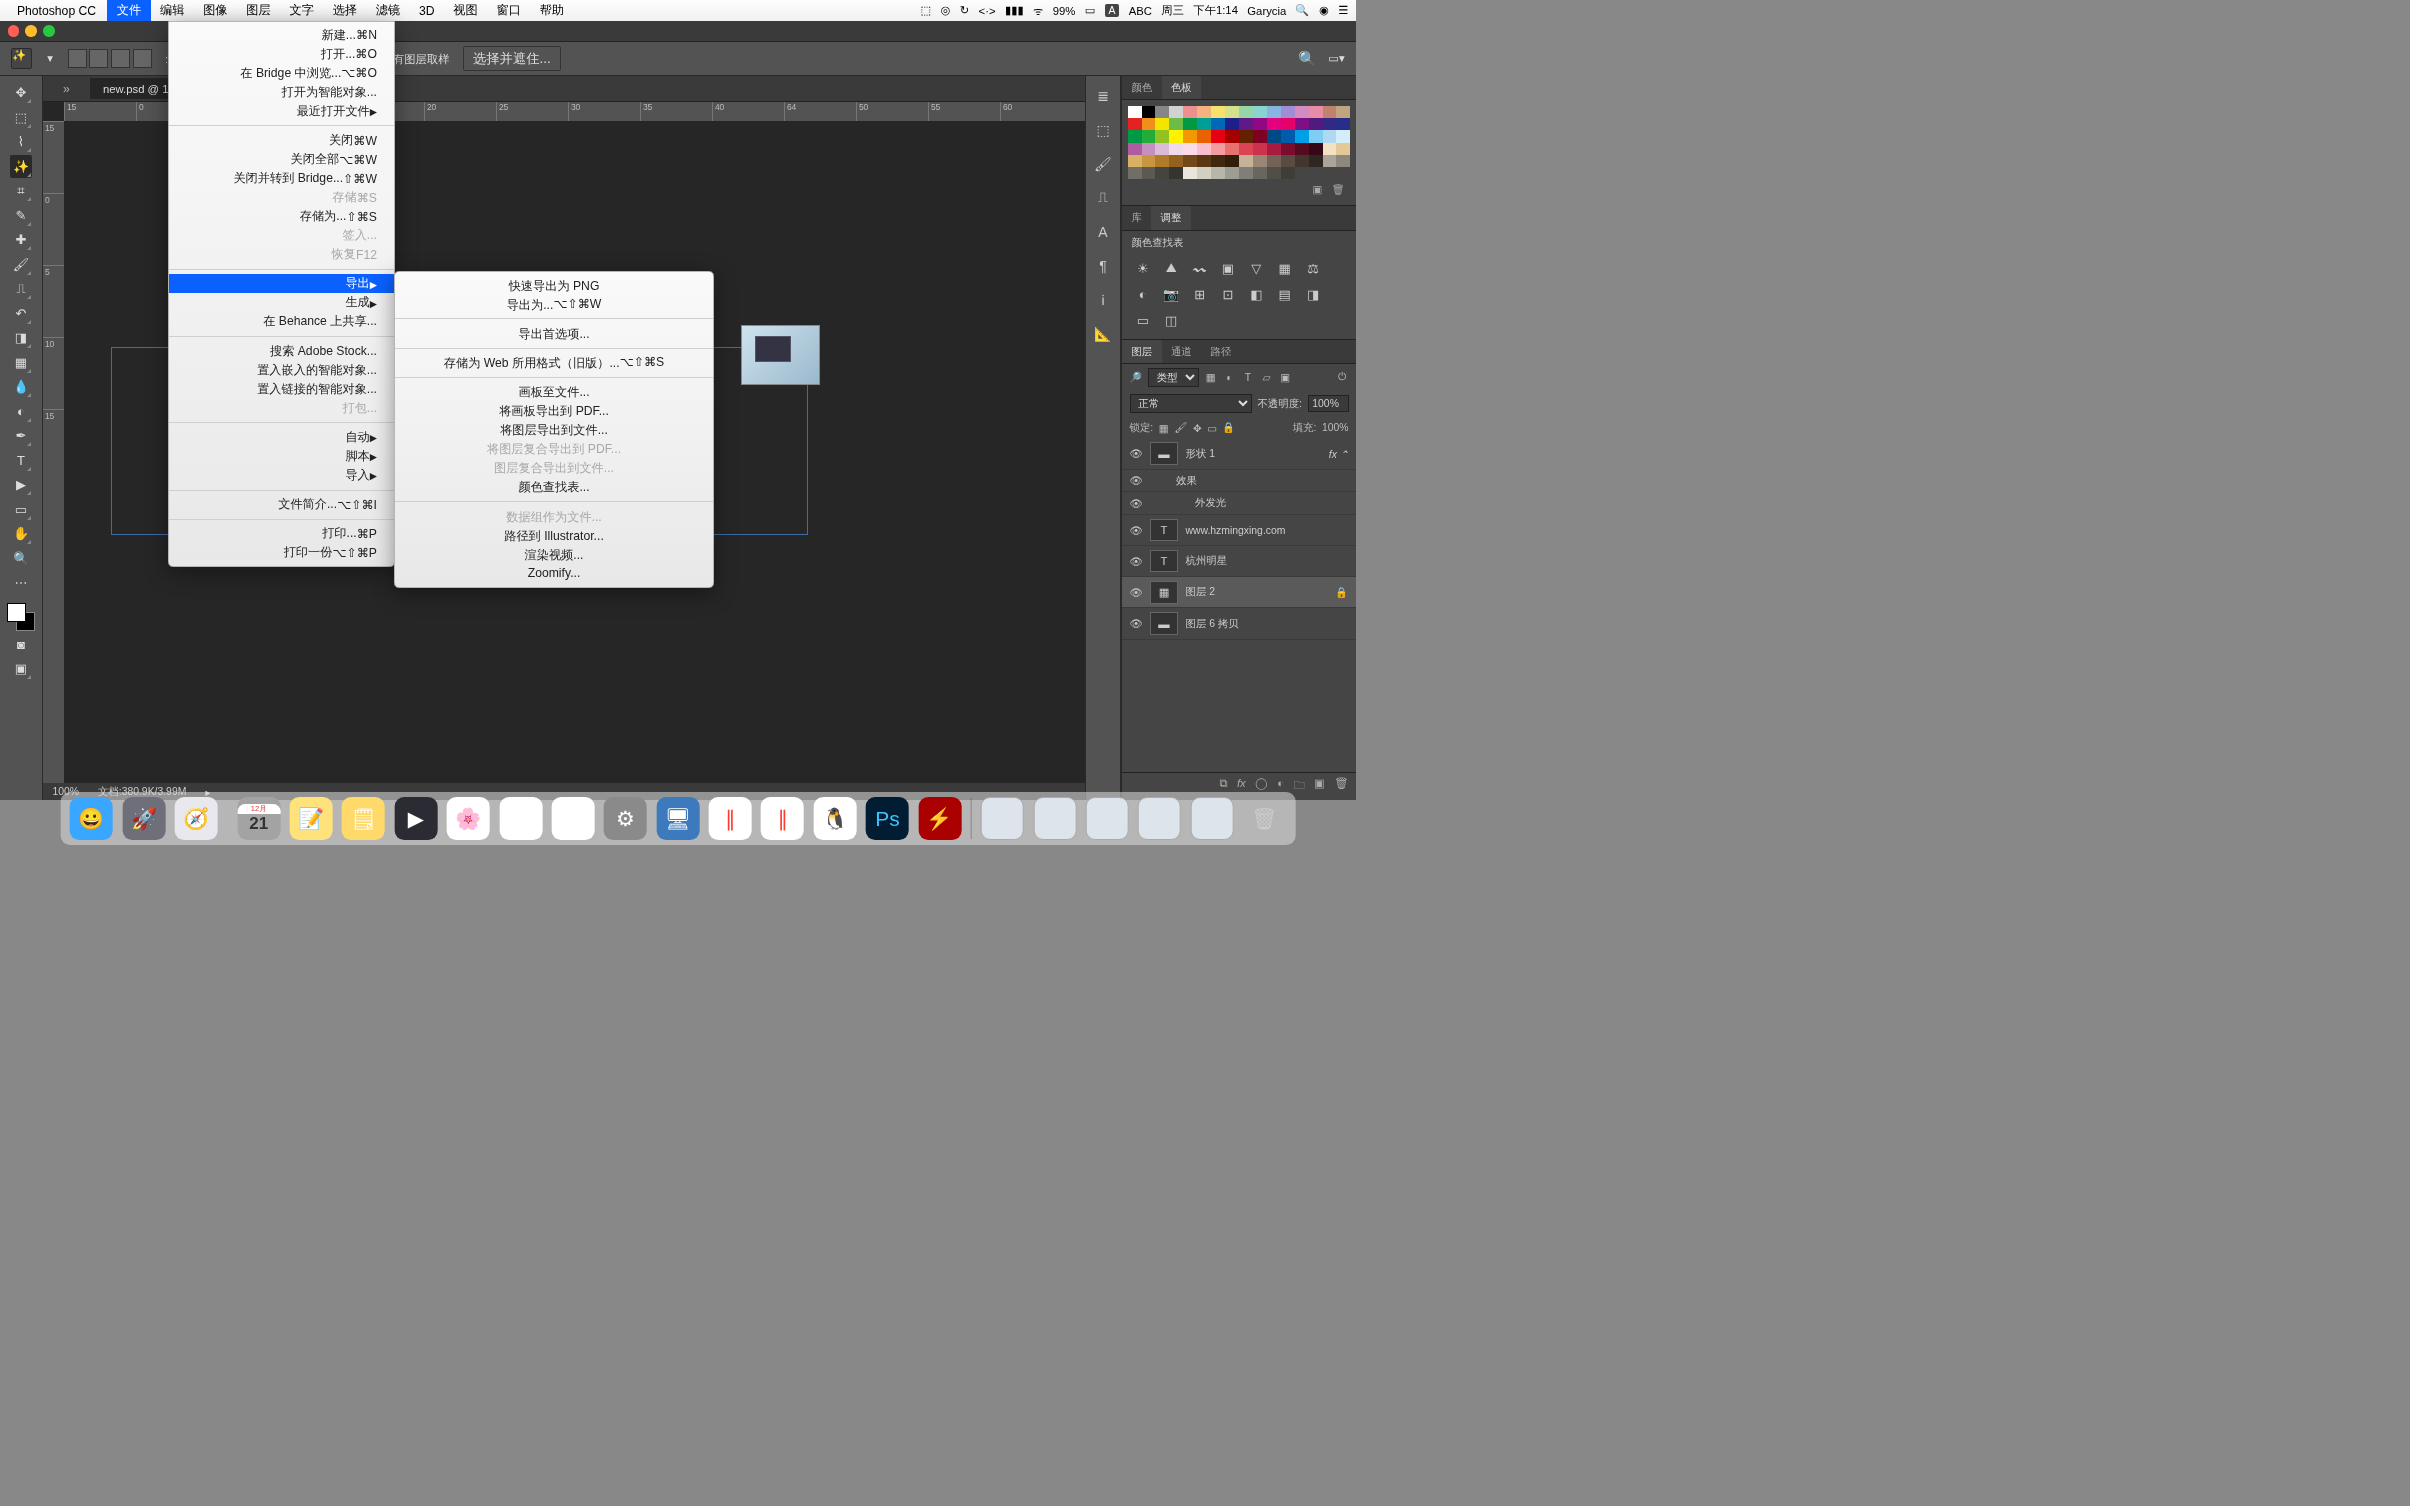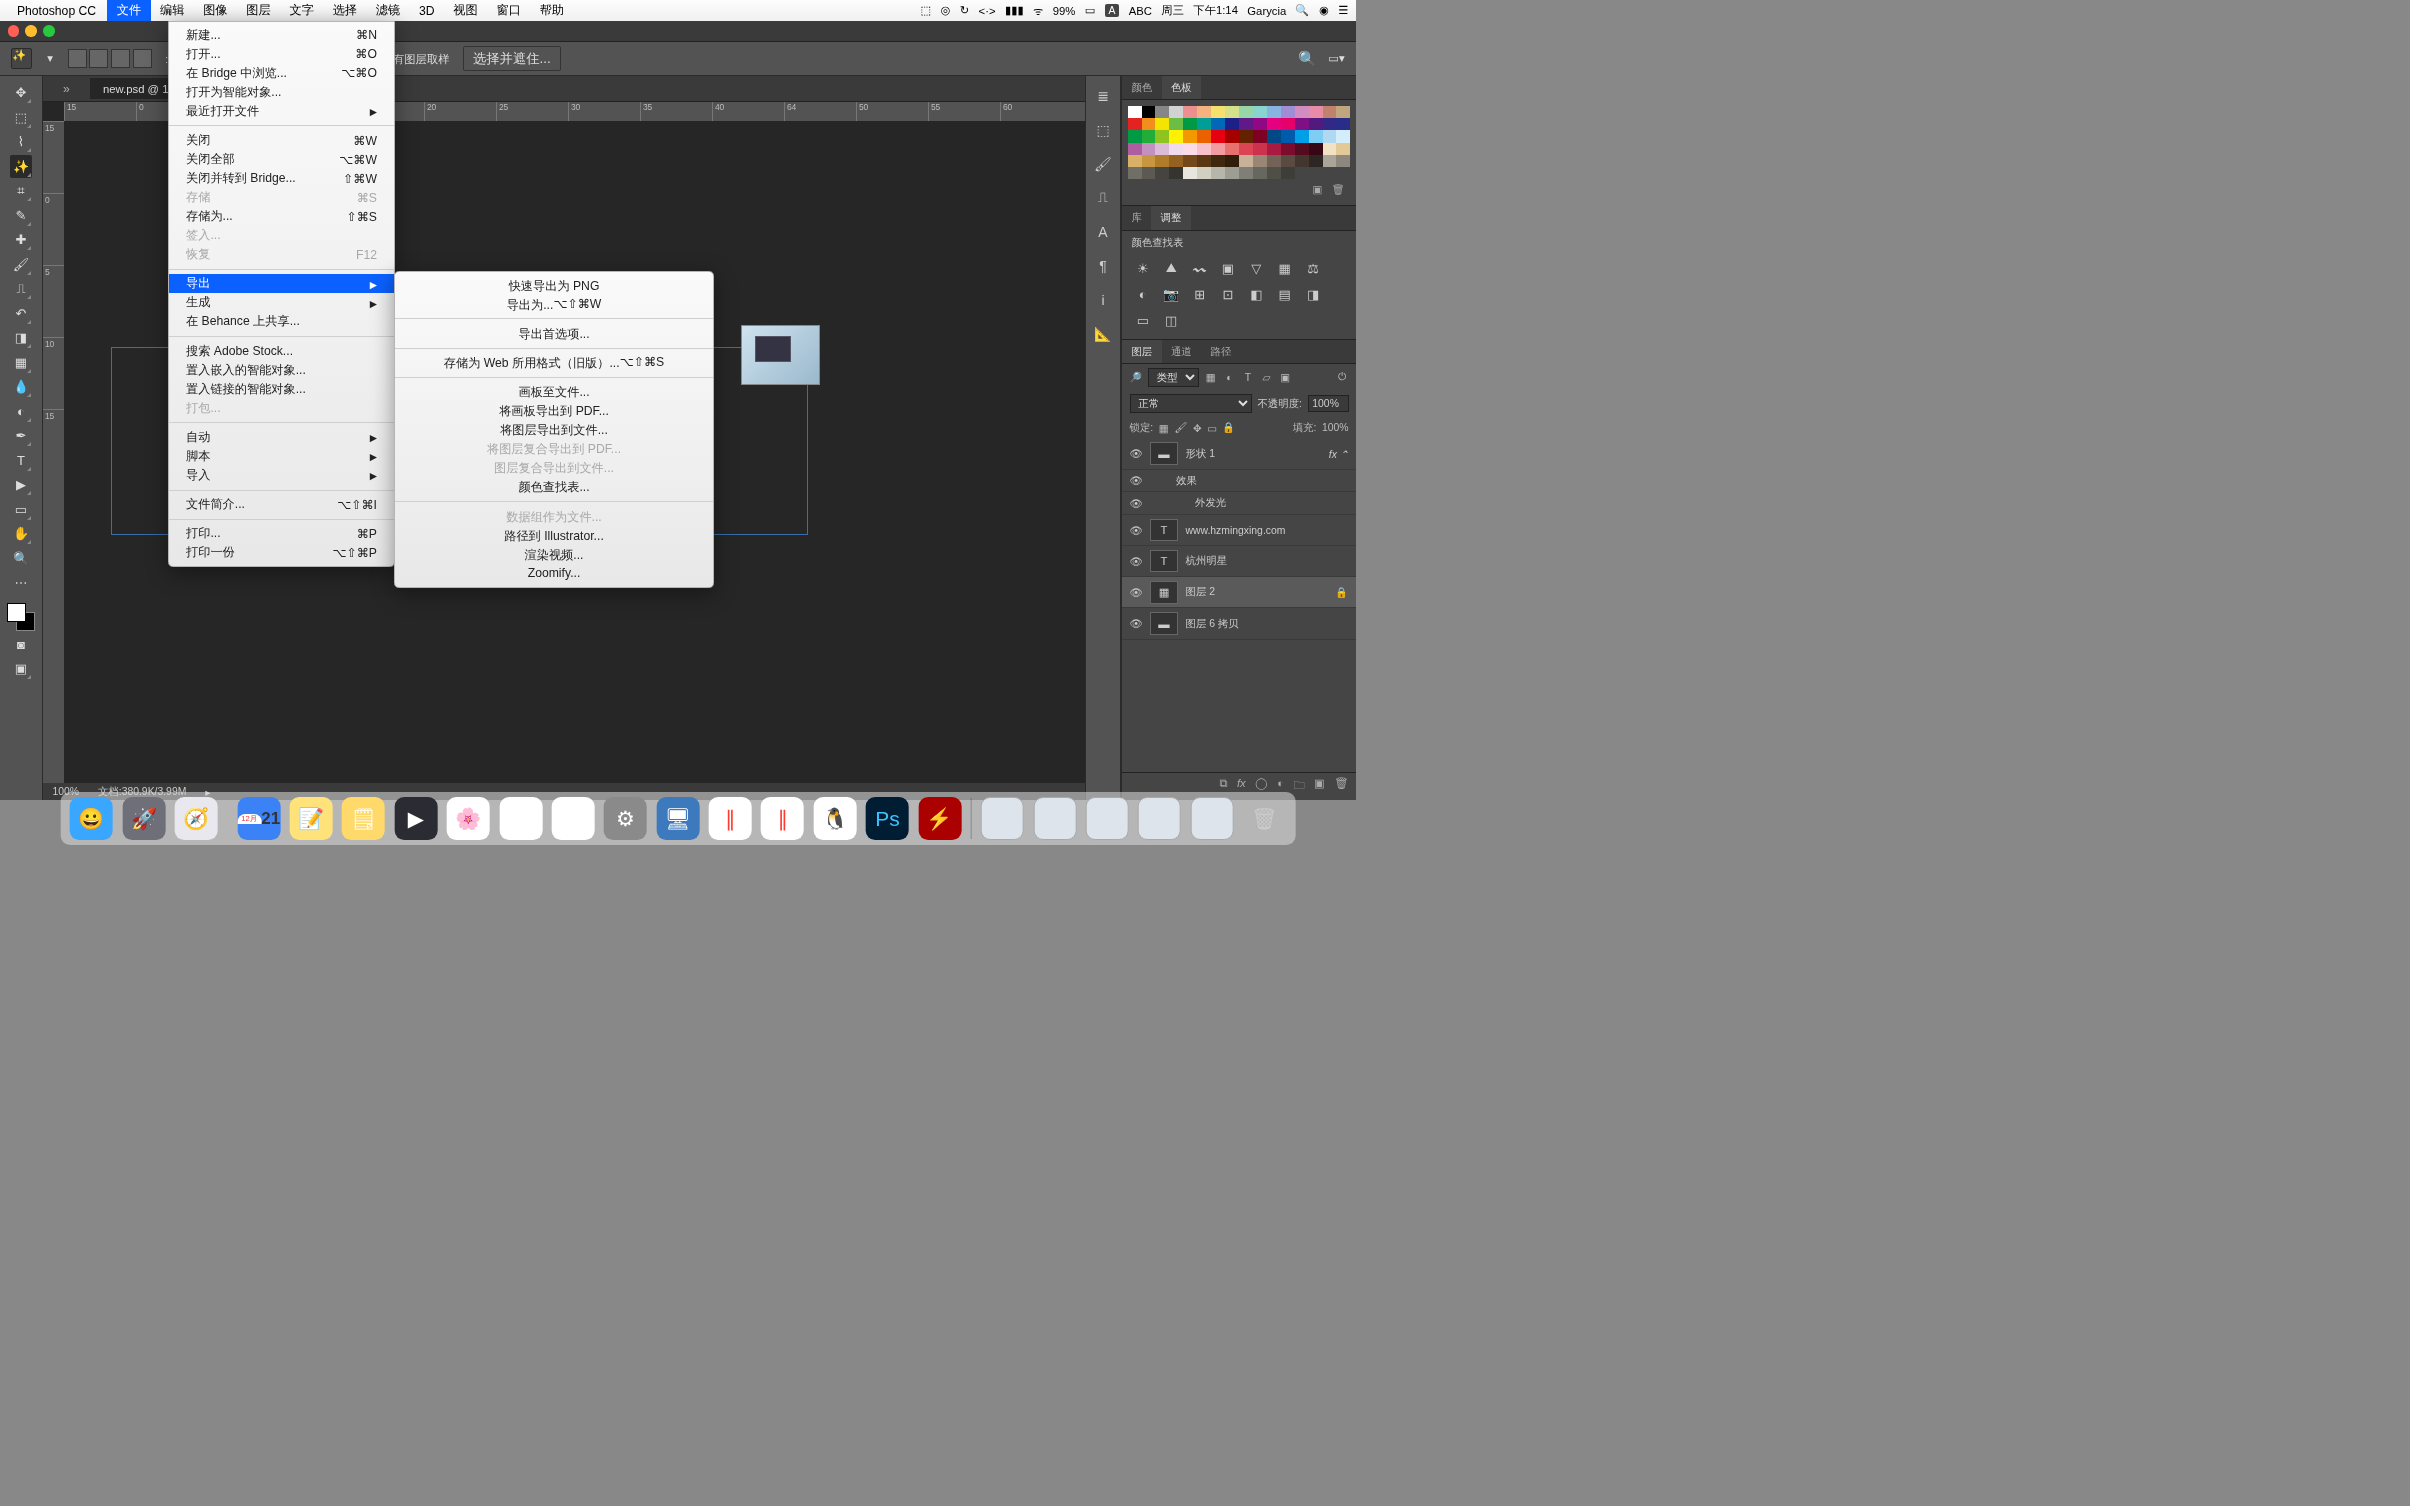--- a/index.html
+++ b/index.html
@@ -85,21 +85,21 @@
 .lay-lock .lic{font-size:10.4px}
 .lay-list { flex:1; overflow:auto; }
 .layer { display:flex; align-items:center; gap:7.5px; padding:3.8px 7.5px; border-bottom:0.9px solid #3a3a3a; }
 .layer.sel { background:#5a5a5a; }
 .layer .eye{ width:13px; }
 .layer .thumb{ width:28px; height:22.6px; background:#333; border:0.9px solid #666; display:flex; align-items:center; justify-content:center; font-size:11.3px; }
 .lay-foot { display:flex; justify-content:flex-end; gap:9.4px; padding:3.8px 7.5px; border-top:0.9px solid #222; color:#aaa; font-size:11.3px; }
 
 
 .menu-drop { position:absolute; top:21px; left:168px; width:227px; background:linear-gradient(#fafafa,#e8e8e8); border:0.9px solid #b5b5b5; border-radius:0 0 4.7px 4.7px; box-shadow:0 5.6px 22.6px rgba(0,0,0,.4); padding:3.8px 0; font-size:12.2px; color:#222; z-index:100; }
-.menu-drop .mrow { display:flex; align-items:center; justify-content:space-between; padding:1.9px 17px; height:19px; }
+.menu-drop .mrow { display:flex; align-items:center; justify-content:flex-end; padding:1.9px 17px; height:19px; }
 .menu-drop .mrow.hi { background:#0b61ff; color:#fff; }
 .menu-drop .mrow.dis { color:#a8a8a8; }
 .menu-drop .sep { height:0.9px; background:#cfcfcf; margin:4.7px 0; }
 .menu-drop .arrow { font-size:9.4px; }
 .submenu { position:absolute; top:271px; left:394px; width:320px; background:linear-gradient(#fafafa,#e8e8e8); border:0.9px solid #b5b5b5; border-radius:4.7px; box-shadow:0 5.6px 22.6px rgba(0,0,0,.4); padding:3.8px 0; font-size:12.2px; color:#222; z-index:101; }
 .submenu .mrow { display:flex; justify-content:center; padding:1.9px 19px; height:19px; }
 .submenu .mrow.dis{color:#a8a8a8}
 .submenu .sep{ height:0.9px; background:#cfcfcf; margin:4.7px 0; }
 
 
@@ -642,21 +642,21 @@
     <div class="mrow">
       <span>Zoomify...</span>
       <span></span>
     </div>
   </div>
 
 <div class="mac-dock" id="mac-dock">
     <div class="app-ic" style="background: rgb(57, 167, 255);">😀</div>
     <div class="app-ic" style="background: rgb(111, 111, 122);">🚀</div>
     <div class="app-ic" style="background: rgb(232, 232, 238);">🧭</div>
-    <div class="app-ic" style="background: #3b82f6;  margin-left: 10px;">
+    <div class="app-ic" style="background: #a3a3a3; flex-direction: column; margin-left: 10px;">
       <div style="font-size:7.5px;color:#e33;background:#fff;width:100%;text-align:center;border-radius:7.5px 7.5px 0 0">12月</div>
       <div style="font-size:17px;color:#333;font-weight:bold">21</div>
     </div>
     <div class="app-ic" style="background: rgb(255, 226, 122);">📝</div>
     <div class="app-ic" style="background: rgb(255, 218, 106);">🗒</div>
     <div class="app-ic" style="background: rgb(43, 43, 51);">▶</div>
     <div class="app-ic" style="background: rgb(255, 255, 255);">🌸</div>
     <div class="app-ic" style="background: rgb(255, 255, 255);">♫</div>
     <div class="app-ic" style="background: rgb(255, 255, 255);">◎</div>
     <div class="app-ic" style="background: rgb(138, 138, 138);">⚙</div>

